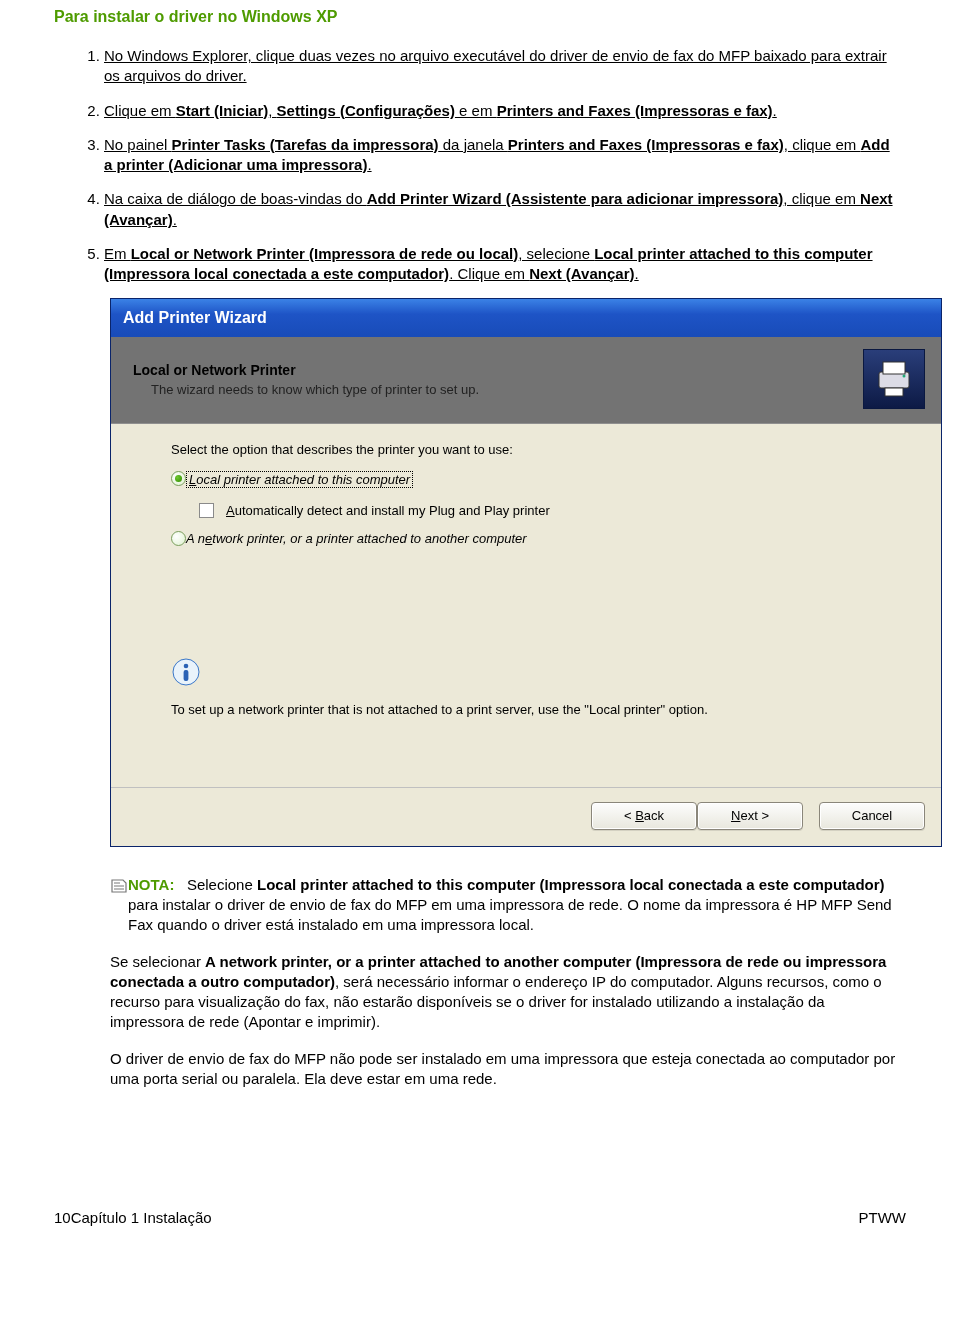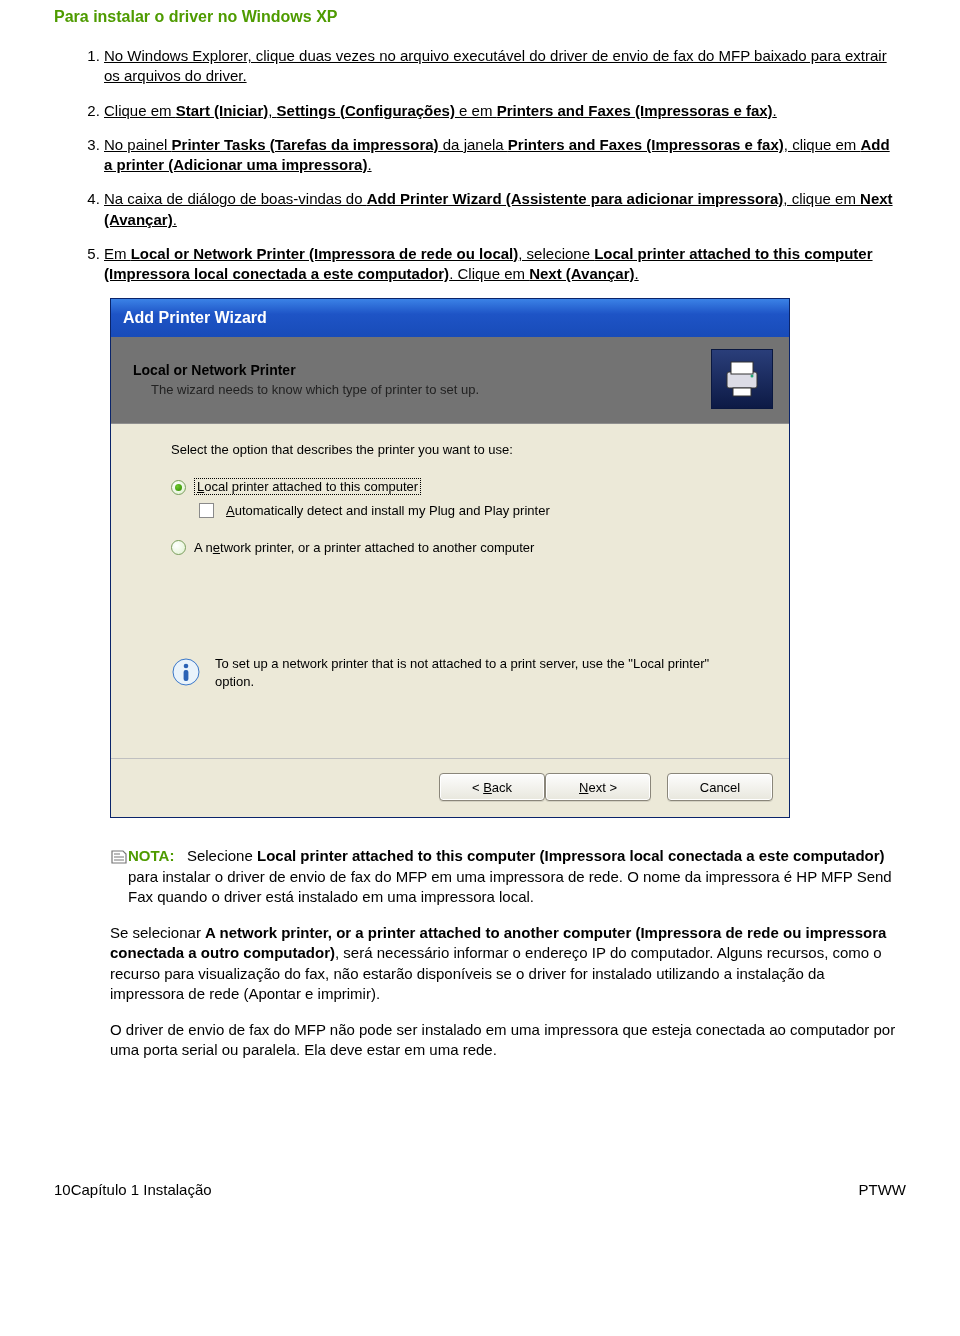--- a/index.html
+++ b/index.html
@@ -32,21 +32,21 @@
     text-decoration: underline;
   }
   .b { font-weight: bold; }
 
   
   .wizard-wrap {
     margin-left: 56px;
     margin-bottom: 28px;
   }
   .wizard {
-    width: 680px;
+    width: 832px;
     border: 1px solid #0a246a;
     background: #ece9d8;
   }
   .titlebar {
     height: 38px;
     background: linear-gradient(to bottom, #3b82e6 0%, #1e54c6 40%, #184bb8 100%);
     display: flex;
     align-items: center;
     padding: 0 12px;
   }
@@ -88,24 +88,25 @@
   .wiz-printer-icon svg { display:block; }
 
   .wiz-body {
     padding: 18px 48px 18px 60px;
     font-family: Tahoma, Arial, sans-serif;
     font-size: 13px;
   }
   .body-prompt { margin-bottom: 14px; }
   .radio-row {
     display: flex;
-    align-items: flex-end;
-    gap: 8px;
+    align-items: flex-start;
+    gap: 0;
     height: 24px;
     margin-bottom: 4px;
+    font-style: italic;
   }
   .xp-radio {
     width: 15px; height: 15px;
     border: 1px solid #7a9e5c;
     border-radius: 50%;
     background: radial-gradient(circle at 35% 35%, #fff, #e8f5dc 70%);
     position: relative;
     flex-shrink: 0;
   }
   .xp-radio.checked::after {
@@ -134,20 +135,21 @@
     flex-shrink: 0;
   }
   .underline-char { text-decoration: underline; }
 
   .info-row {
     display: flex;
     align-items: flex-start;
     gap: 14px;
     margin-top: 100px;
     margin-bottom: 50px;
+    flex-direction: column;
   }
   .info-icon {
     width: 30px; height: 30px;
     flex-shrink: 0;
     margin-top: 2px;
   }
   .info-text {
     font-size: 13px;
     line-height: 1.35;
   }

